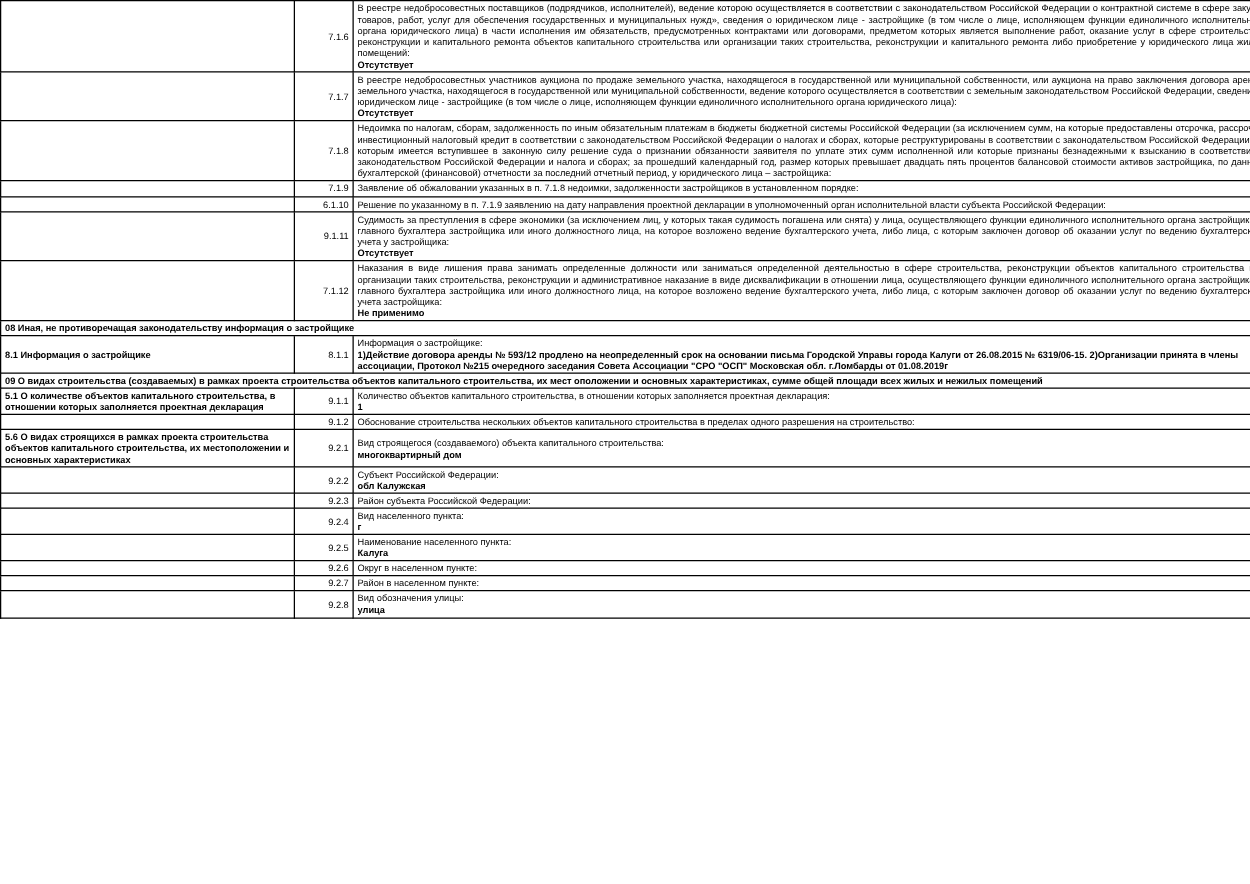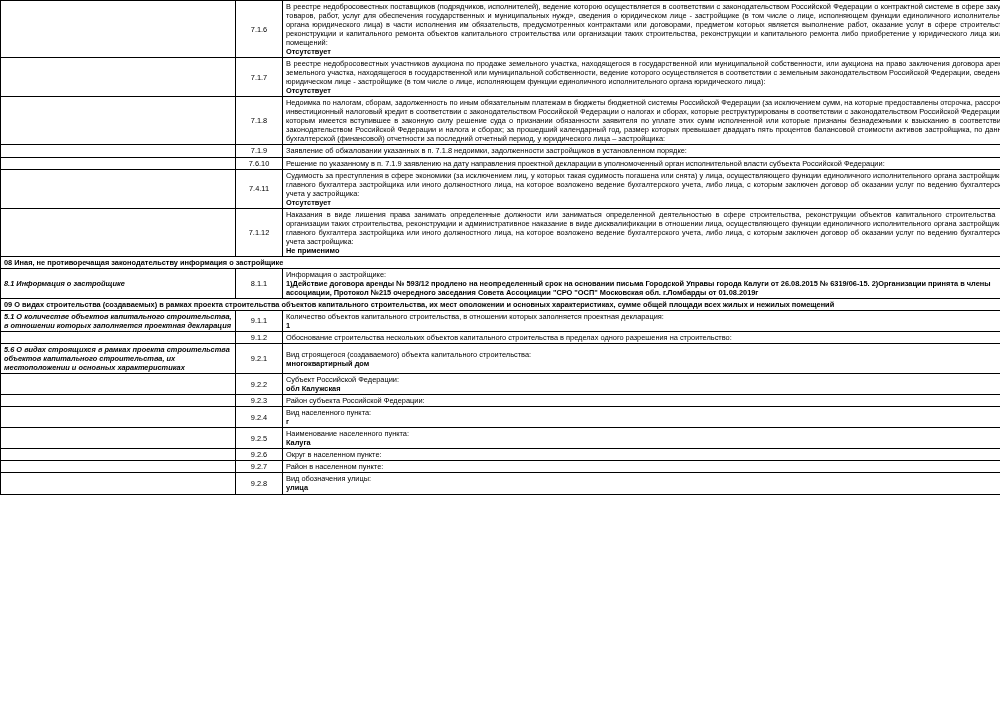--- a/index.html
+++ b/index.html
@@ -23,25 +23,24 @@
   table.decl td {
     border: 1px solid #000000;
     vertical-align: middle;
     padding: 1px 3px 1px 3px;
     line-height: 1.22;
     word-wrap: break-word;
     overflow-wrap: break-word;
   }
   td.c-label {
     width: 228px;
-    font-style: italic;
   }
   td.c-num {
     width: 40px;
-    text-align: center;
+    text-align: right;
     vertical-align: middle;
   }
   td.c-body {
     width: 726px;
     vertical-align: top;
   }
   td.c-span-label {
     vertical-align: middle;
   }
   .b {
@@ -95,29 +94,29 @@
     <tr>
       <td class="c-label"></td>
       <td class="c-num">7.1.9</td>
       <td class="c-body">
         <span class="body-text">Заявление об обжаловании указанных в п. 7.1.8 недоимки, задолженности застройщиков в установленном порядке:</span>
       </td>
     </tr>
 
     <tr>
       <td class="c-label"></td>
-      <td class="c-num">7.6.10</td>
+      <td class="c-num">6.1.10</td>
       <td class="c-body">
         <span class="body-text">Решение по указанному в п. 7.1.9 заявлению на дату направления проектной декларации в уполномоченный орган исполнительной власти субъекта Российской Федерации:</span>
       </td>
     </tr>
 
     <tr>
       <td class="c-label"></td>
-      <td class="c-num">7.4.11</td>
+      <td class="c-num">9.1.11</td>
       <td class="c-body">
         <span class="body-text">Судимость за преступления в сфере экономики (за исключением лиц, у которых такая судимость погашена или снята) у лица, осуществляющего функции единоличного исполнительного органа застройщика, и главного бухгалтера застройщика или иного должностного лица, на которое возложено ведение бухгалтерского учета, либо лица, с которым заключен договор об оказании услуг по ведению бухгалтерского учета у застройщика:</span>
         <span class="body-bold">Отсутствует</span>
       </td>
     </tr>
 
     <tr>
       <td class="c-label"></td>
       <td class="c-num">7.1.12</td>
       <td class="c-body">

